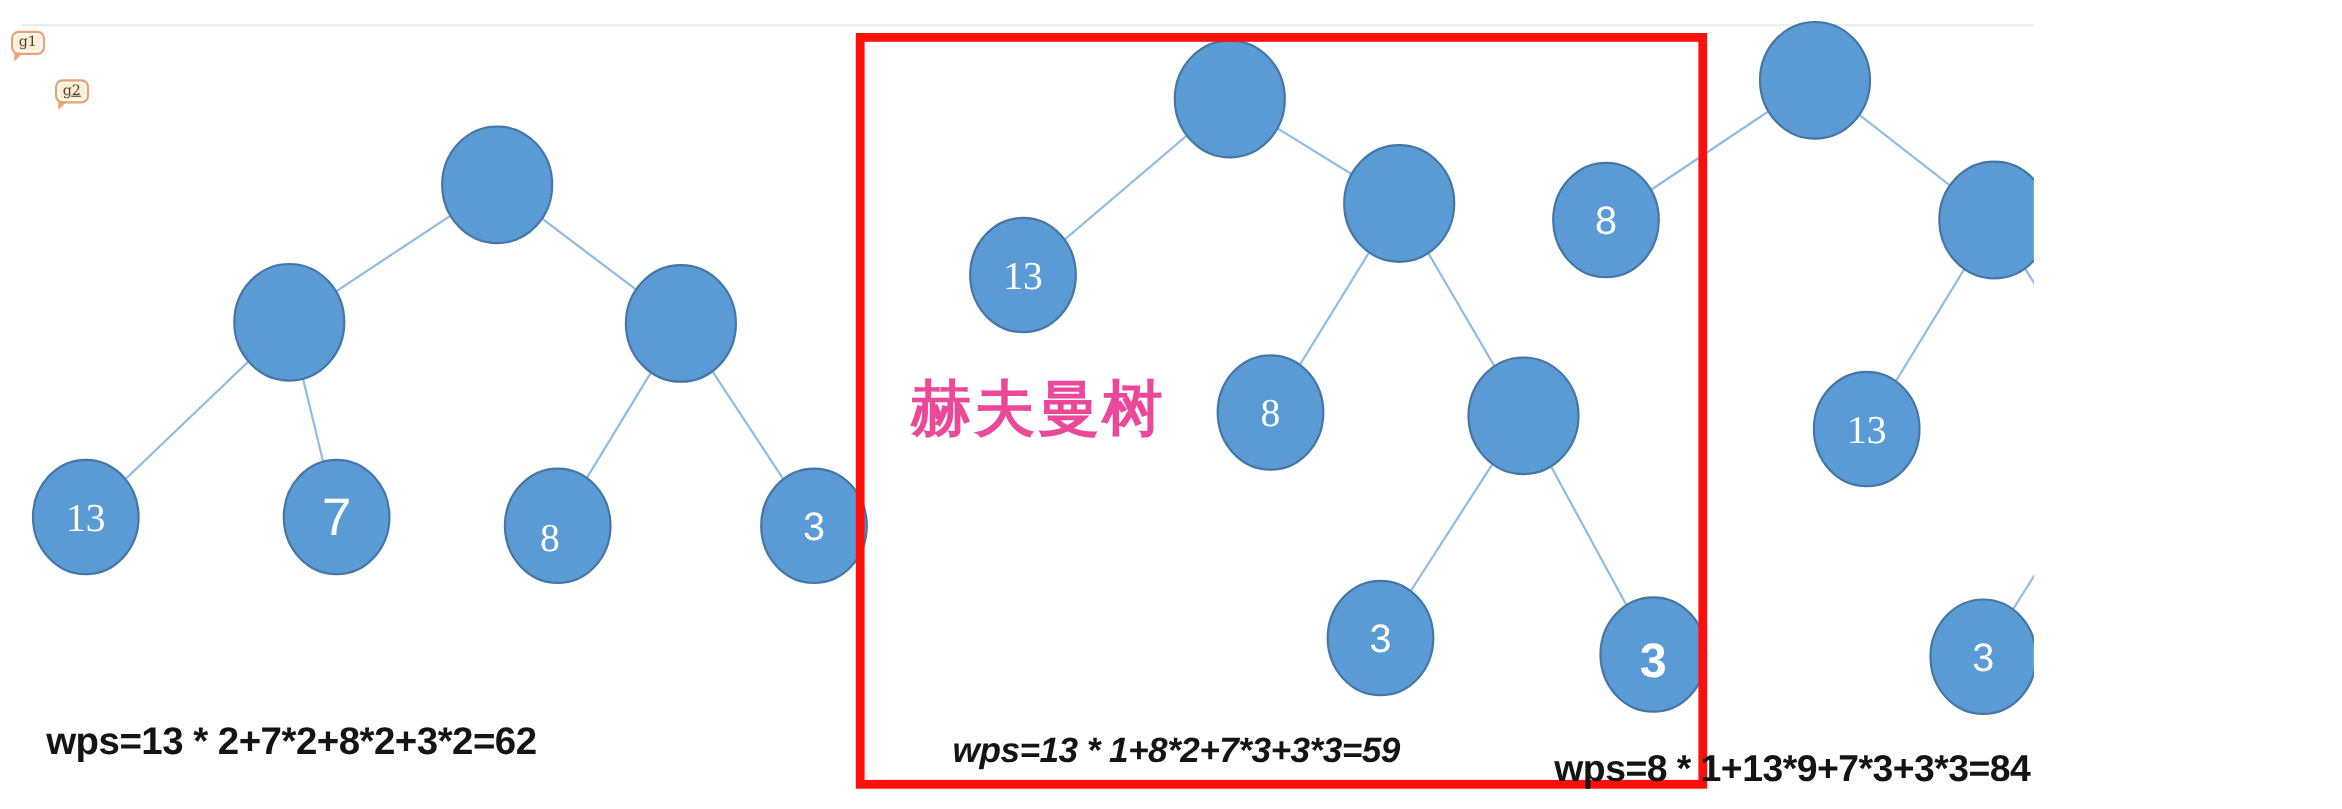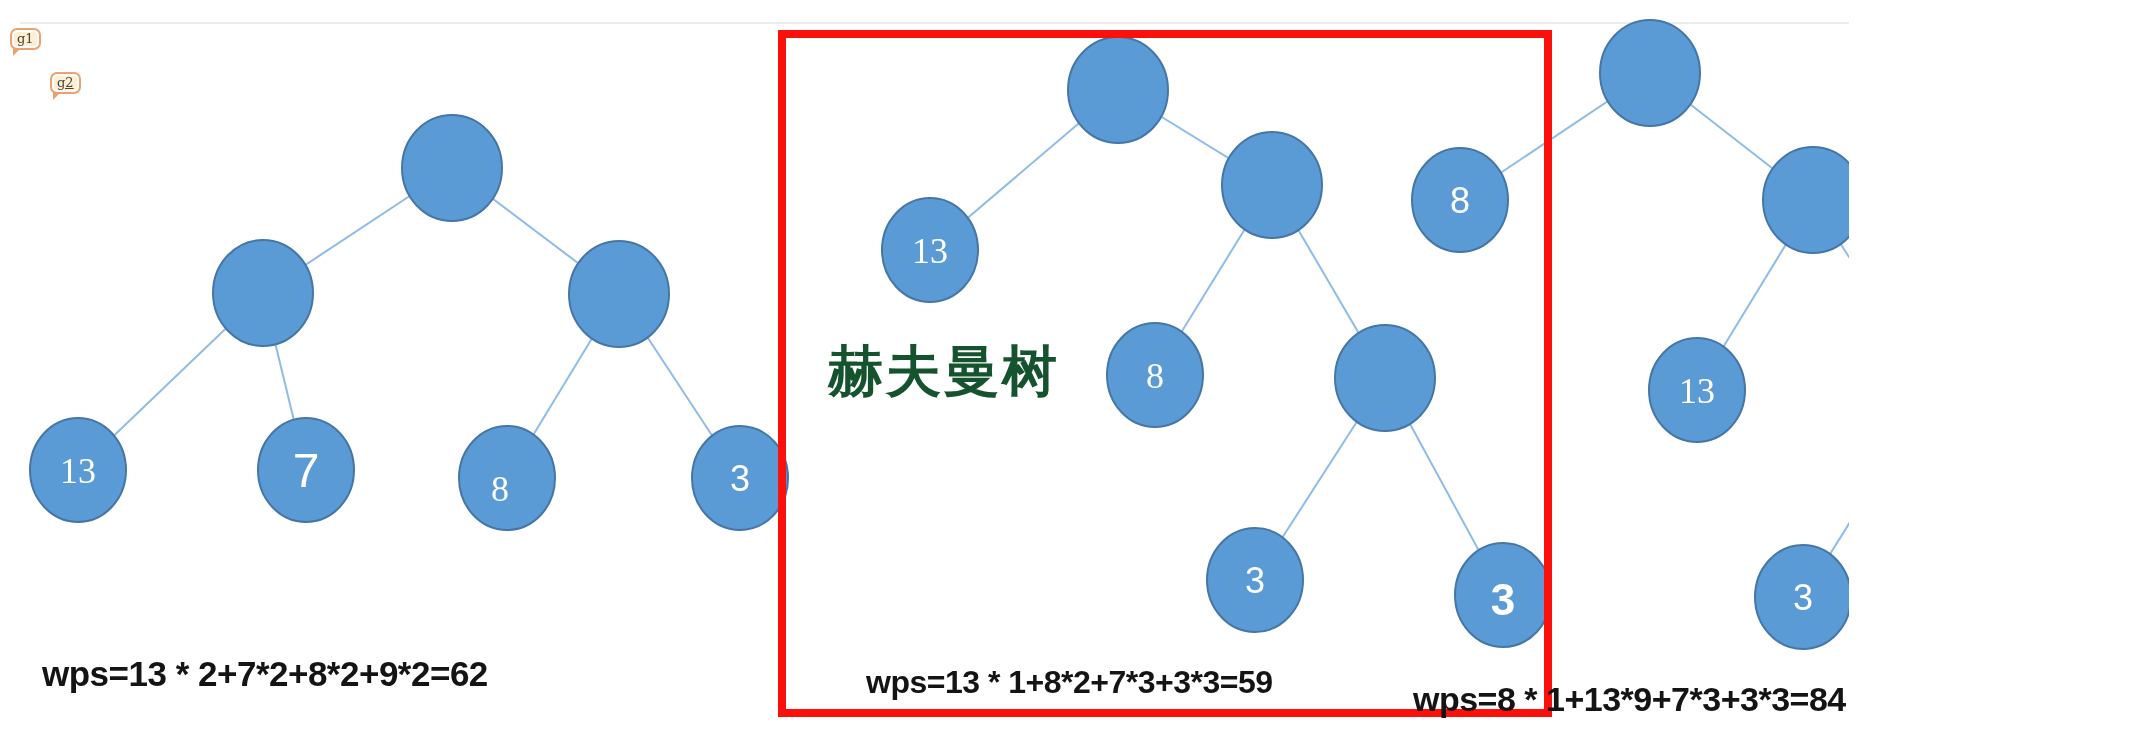--- a/index.html
+++ b/index.html
@@ -9,25 +9,25 @@
   svg{position:absolute;left:0;top:0;}
   .edge{stroke:#8fbbe8;stroke-width:2;}
   .node{fill:#5b9bd5;stroke:#4576a6;stroke-width:2;}
   .nlabel{fill:#ffffff;font-family:"Liberation Serif",serif;font-size:36px;text-anchor:middle;}
   .nlabel.sans{font-family:"Liberation Sans",sans-serif;}
   .nlabel.big{font-size:48px;}
   .nlabel.bigbold{font-size:46px;font-weight:bold;}
   .nlabel.medbold{font-size:44px;font-weight:bold;}
   .redbox{position:absolute;left:778px;top:30px;width:758px;height:671px;
           border:8px solid #fb100c;background:transparent;}
-  .redlabel{position:absolute;left:828px;top:344px;color:#14532d;font-size:55px;font-weight:bold;
+  .redlabel{position:absolute;left:828px;top:344px;color:#ec4899;font-size:55px;font-weight:bold;
             letter-spacing:3px;line-height:1;}
   .formula{position:absolute;color:#141414;font-weight:600;letter-spacing:-0.5px;white-space:nowrap;}
   #formula1{left:42px;top:654px;font-size:35px;}
-  #formula2{left:866px;top:664px;font-size:32px;}
+  #formula2{left:866px;top:664px;font-size:32px;font-style:italic;}
   #formula3{left:1413px;top:680px;font-size:34px;}
   .tag{position:absolute;background:#fdeed6;border:2px solid #eaa273;border-radius:7px;
        padding:1px 5px 2px;font-family:"DejaVu Serif",serif;font-size:13px;color:#4b452c;
        box-shadow:inset 0 0 0 2px #ffffff;}
   .tag::after{content:'';position:absolute;left:1px;bottom:-8px;width:0;height:0;
        border-style:solid;border-width:8px 8px 0 0;
        border-color:#eaa273 transparent transparent transparent;}
   #tag-g1{left:10px;top:28px;}
   #tag-g2{left:50px;top:72px;text-decoration:underline;}
 </style>
@@ -111,17 +111,17 @@
       <text class="nlabel" x="1697" y="390" dy="0.35em">13</text>
       <text class="nlabel sans" x="1803" y="597" dy="0.35em">3</text>
       <text class="nlabel sans bigbold" x="2050" y="613" dy="0.35em">3</text>
     </g>
   </svg>
 
   <div class="redbox"></div>
 
   <div class="redlabel">赫夫曼树</div>
 
-  <div class="formula" id="formula1">wps=13 * 2+7*2+8*2+9*2=62</div>
+  <div class="formula" id="formula1">wps=13 * 2+7*2+8*2+3*2=62</div>
   <div class="formula" id="formula2">wps=13 * 1+8*2+7*3+3*3=59</div>
   <div class="formula" id="formula3">wps=8 * 1+13*9+7*3+3*3=84</div>
 
 </div>
 
 </body></html>

